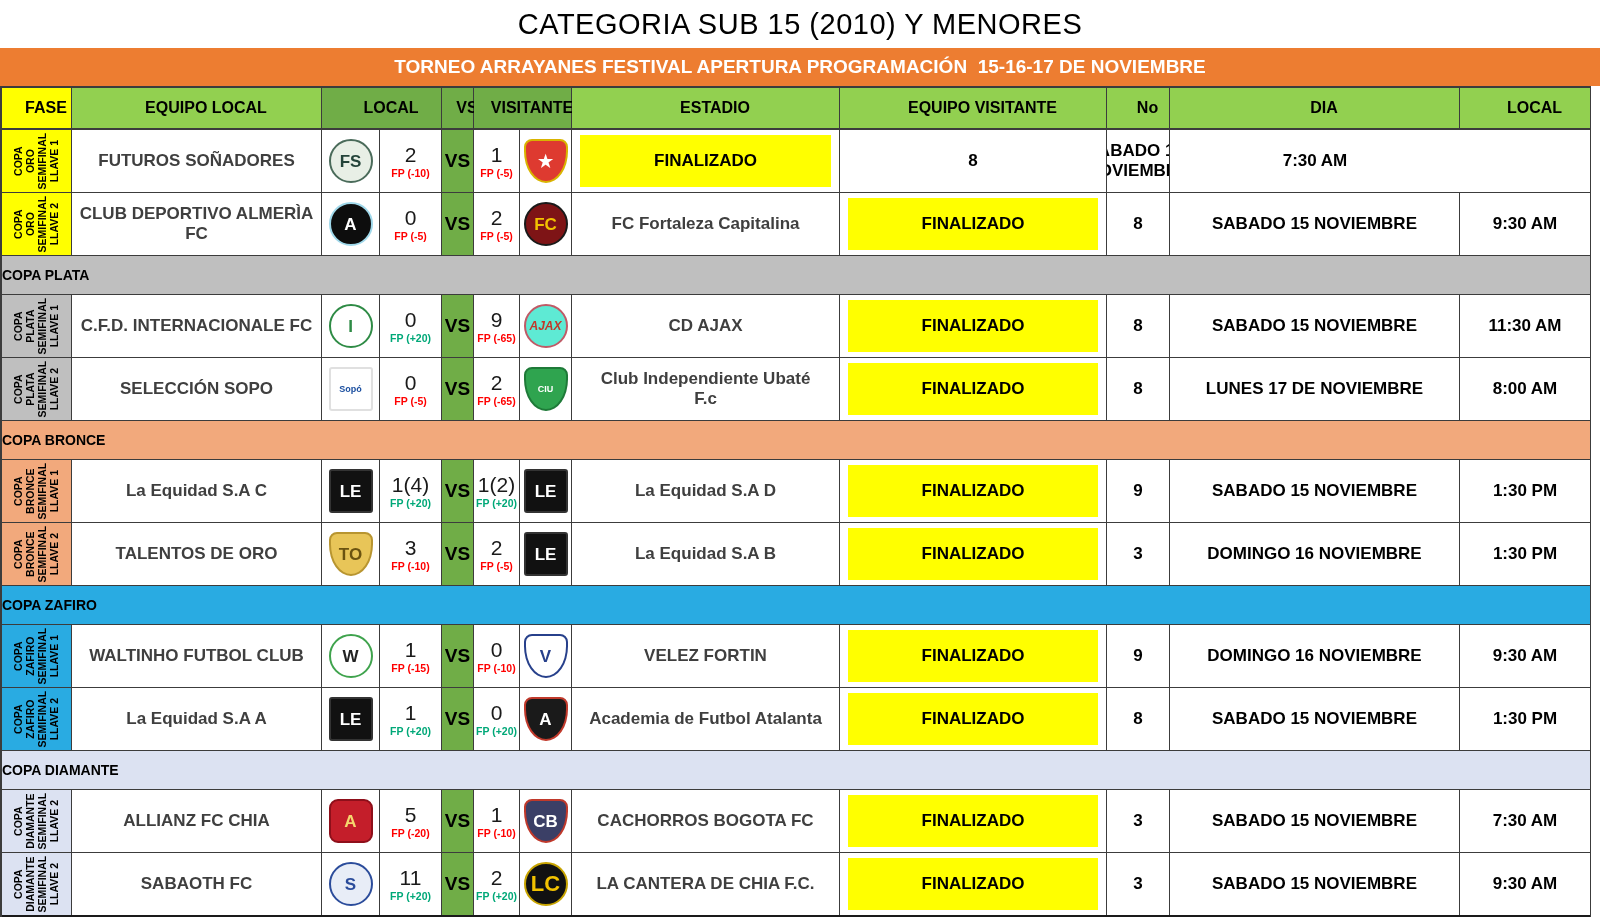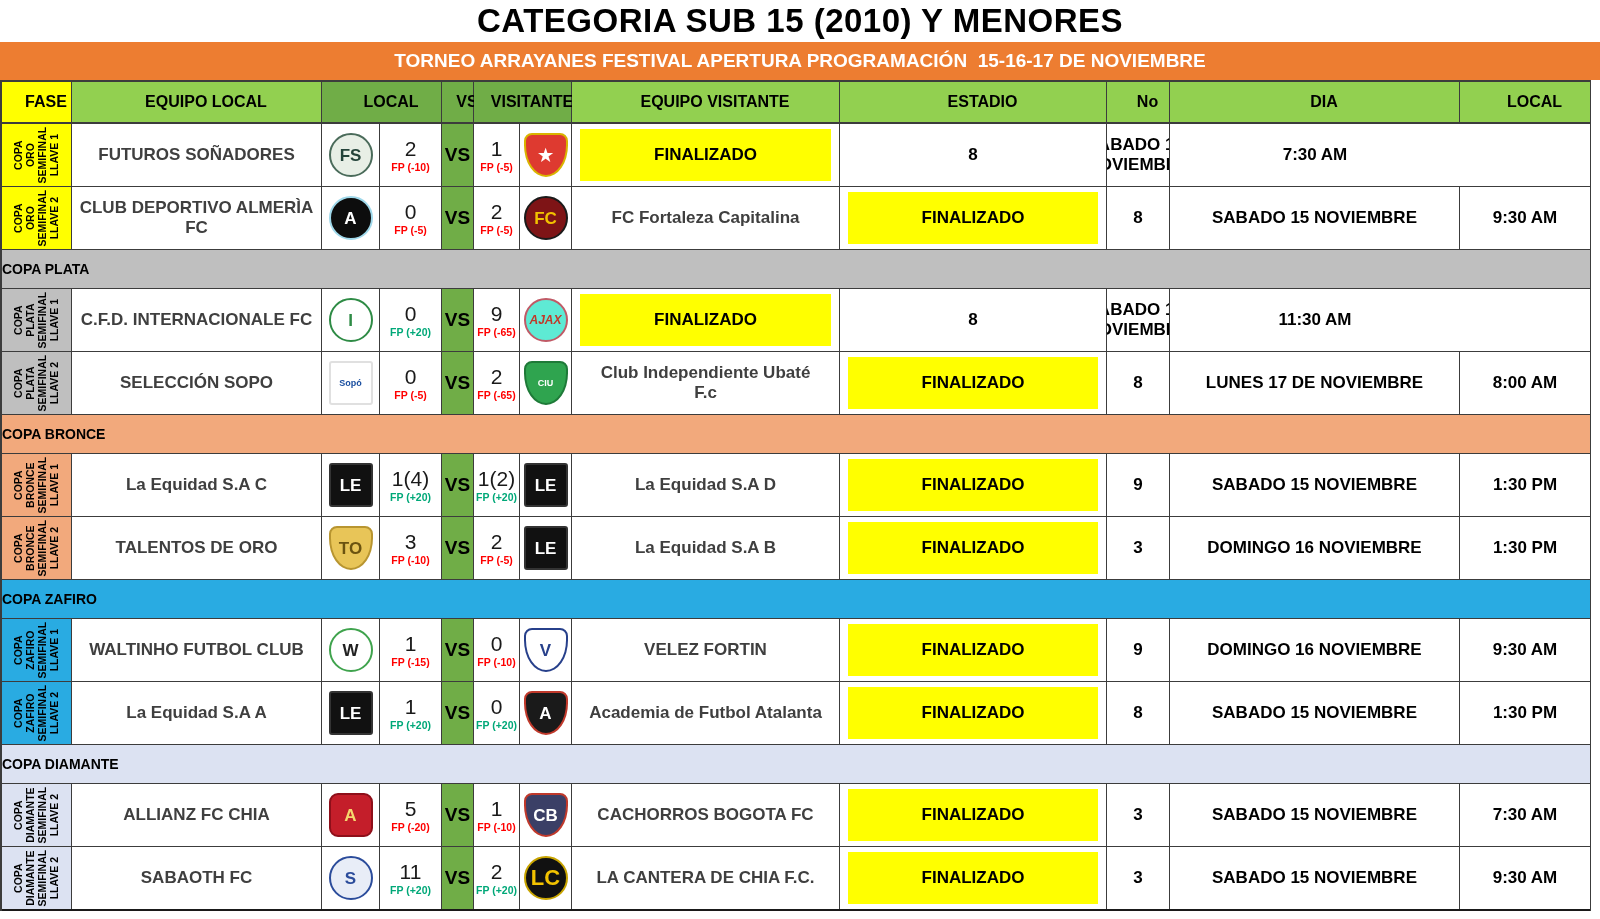--- a/index.html
+++ b/index.html
@@ -1,19 +1,19 @@
 <!DOCTYPE html>
 <html><head>
 <meta charset="utf-8">
 <style>
   html,body{margin:0;padding:0;background:#ffffff;}
   body{width:1600px;height:919px;font-family:"Liberation Sans",sans-serif;position:relative;}
   .page{width:1600px;height:919px;background:#fff;overflow:hidden;}
-  .title{height:42px;display:flex;align-items:center;justify-content:center;
-         font-size:33px;font-weight:bold;color:#000;letter-spacing:.5px;}
+  .title{height:48px;display:flex;align-items:center;justify-content:center;
+         font-size:29px;font-weight:normal;color:#000;letter-spacing:.5px;}
   .banner{width:1600px;height:38px;display:flex;align-items:center;justify-content:center;
           color:#fff;font-weight:bold;font-size:19px;white-space:pre;}
   .tbl{width:1588px;border-top:2px solid #3c3c3c;border-left:2px solid #3c3c3c;border-right:1px solid #3c3c3c;}
   .hrow{display:grid;grid-template-columns:70px 250px 120px 32px 98px 268px 267px 63px 290px 130px;height:40px;border-bottom:2px solid #3c3c3c;}
   .hcell{display:flex;align-items:center;justify-content:center;font-weight:bold;font-size:16px;color:#000;
          border-right:1px solid #3c3c3c;padding-left:19px;}
   .mrow{display:grid;grid-template-columns:70px 250px 58px 62px 32px 46px 52px 268px 267px 63px 290px 130px;
         height:62px;border-bottom:1.5px solid #3c3c3c;background:#fff;}
   .cell{display:flex;align-items:center;justify-content:center;border-right:1px solid #3c3c3c;overflow:hidden;}
   .fase{padding:0;}
@@ -45,22 +45,22 @@
   <div class="title">CATEGORIA SUB 15 (2010) Y MENORES</div>
   <div class="banner" id="banner" style="background: rgb(237, 125, 49); text-align: center;">TORNEO ARRAYANES FESTIVAL APERTURA PROGRAMACIÓN  15-16-17 DE NOVIEMBRE</div>
 
   <div class="tbl">
     <div class="hrow">
       <div class="hcell" id="h-fase" style="background: rgb(255, 255, 0);">FASE</div>
       <div class="hcell hl" style="background: rgb(146, 208, 80);">EQUIPO LOCAL</div>
       <div class="hcell hd" style="background: rgb(112, 173, 71);">LOCAL</div>
       <div class="hcell hd" style="background: rgb(112, 173, 71);">VS</div>
       <div class="hcell hd" style="background: rgb(112, 173, 71);">VISITANTE</div>
+      <div class="hcell hl" style="background: rgb(146, 208, 80);">ESTADIO</div>
       <div class="hcell hl" style="background: rgb(146, 208, 80);">EQUIPO VISITANTE</div>
-      <div class="hcell hl" style="background: rgb(146, 208, 80);">ESTADIO</div>
       <div class="hcell hl" style="background: rgb(146, 208, 80);">No</div>
       <div class="hcell hl" style="background: rgb(146, 208, 80);">DIA</div>
       <div class="hcell hl" style="border-right: none; background: rgb(146, 208, 80);">LOCAL</div>
     </div>
     <div id="tbody">
         <div class="mrow">
     <div class="cell fase" style="background: rgb(255, 255, 0);">
       <div class="rot">COPA
 ORO
 SEMIFINAL
@@ -140,20 +140,21 @@
       <div class="fp" style="color: rgb(0, 168, 120);">FP (+20)</div>
     </div>
     <div class="cell vscell vsband" style="background: rgb(112, 173, 71);">VS</div>
     <div class="cell score-wrap">
       <div class="score">9</div>
       <div class="fp" style="color: rgb(255, 0, 0);">FP (-65)</div>
     </div>
     <div class="cell">
       <div class="logo circle" style="background: #5eead4; border: 2px solid rgb(192, 90, 102); color: rgb(192, 57, 43); font-size: 12px; font-style: italic;">AJAX</div>
     </div>
+    <div class="cell team" style="white-space:pre-line">CD AJAX</div>
     <div class="cell estadio-cell">
       <div class="finalizado" style="background: rgb(255, 255, 0);">FINALIZADO</div>
     </div>
     <div class="cell plain">8</div>
     <div class="cell plain">SABADO 15 NOVIEMBRE</div>
     <div class="cell plain" style="border-right:none">11:30 AM</div>
   </div>
         <div class="mrow">
     <div class="cell fase" style="background: rgb(191, 191, 191);">
       <div class="rot">COPA

